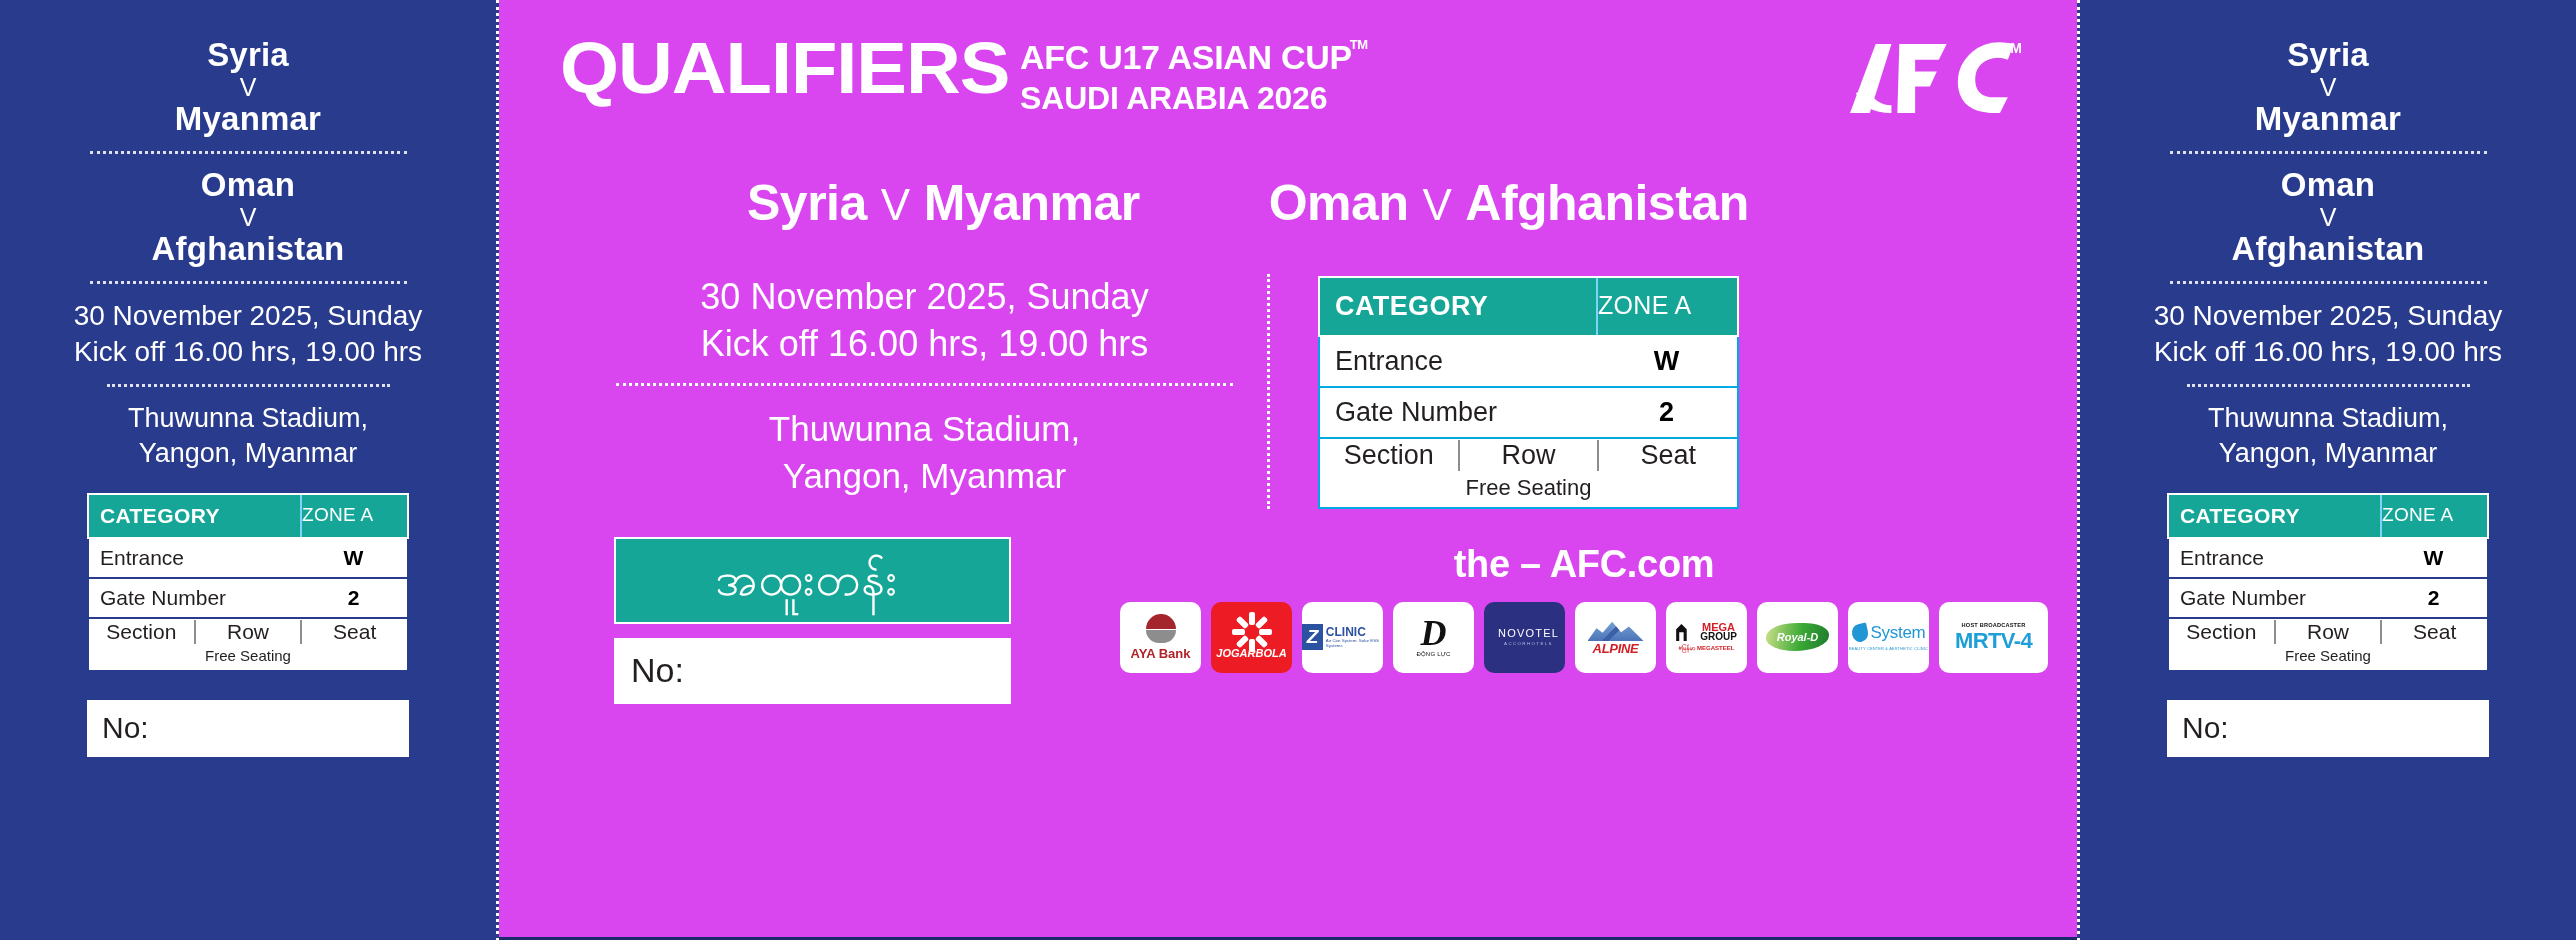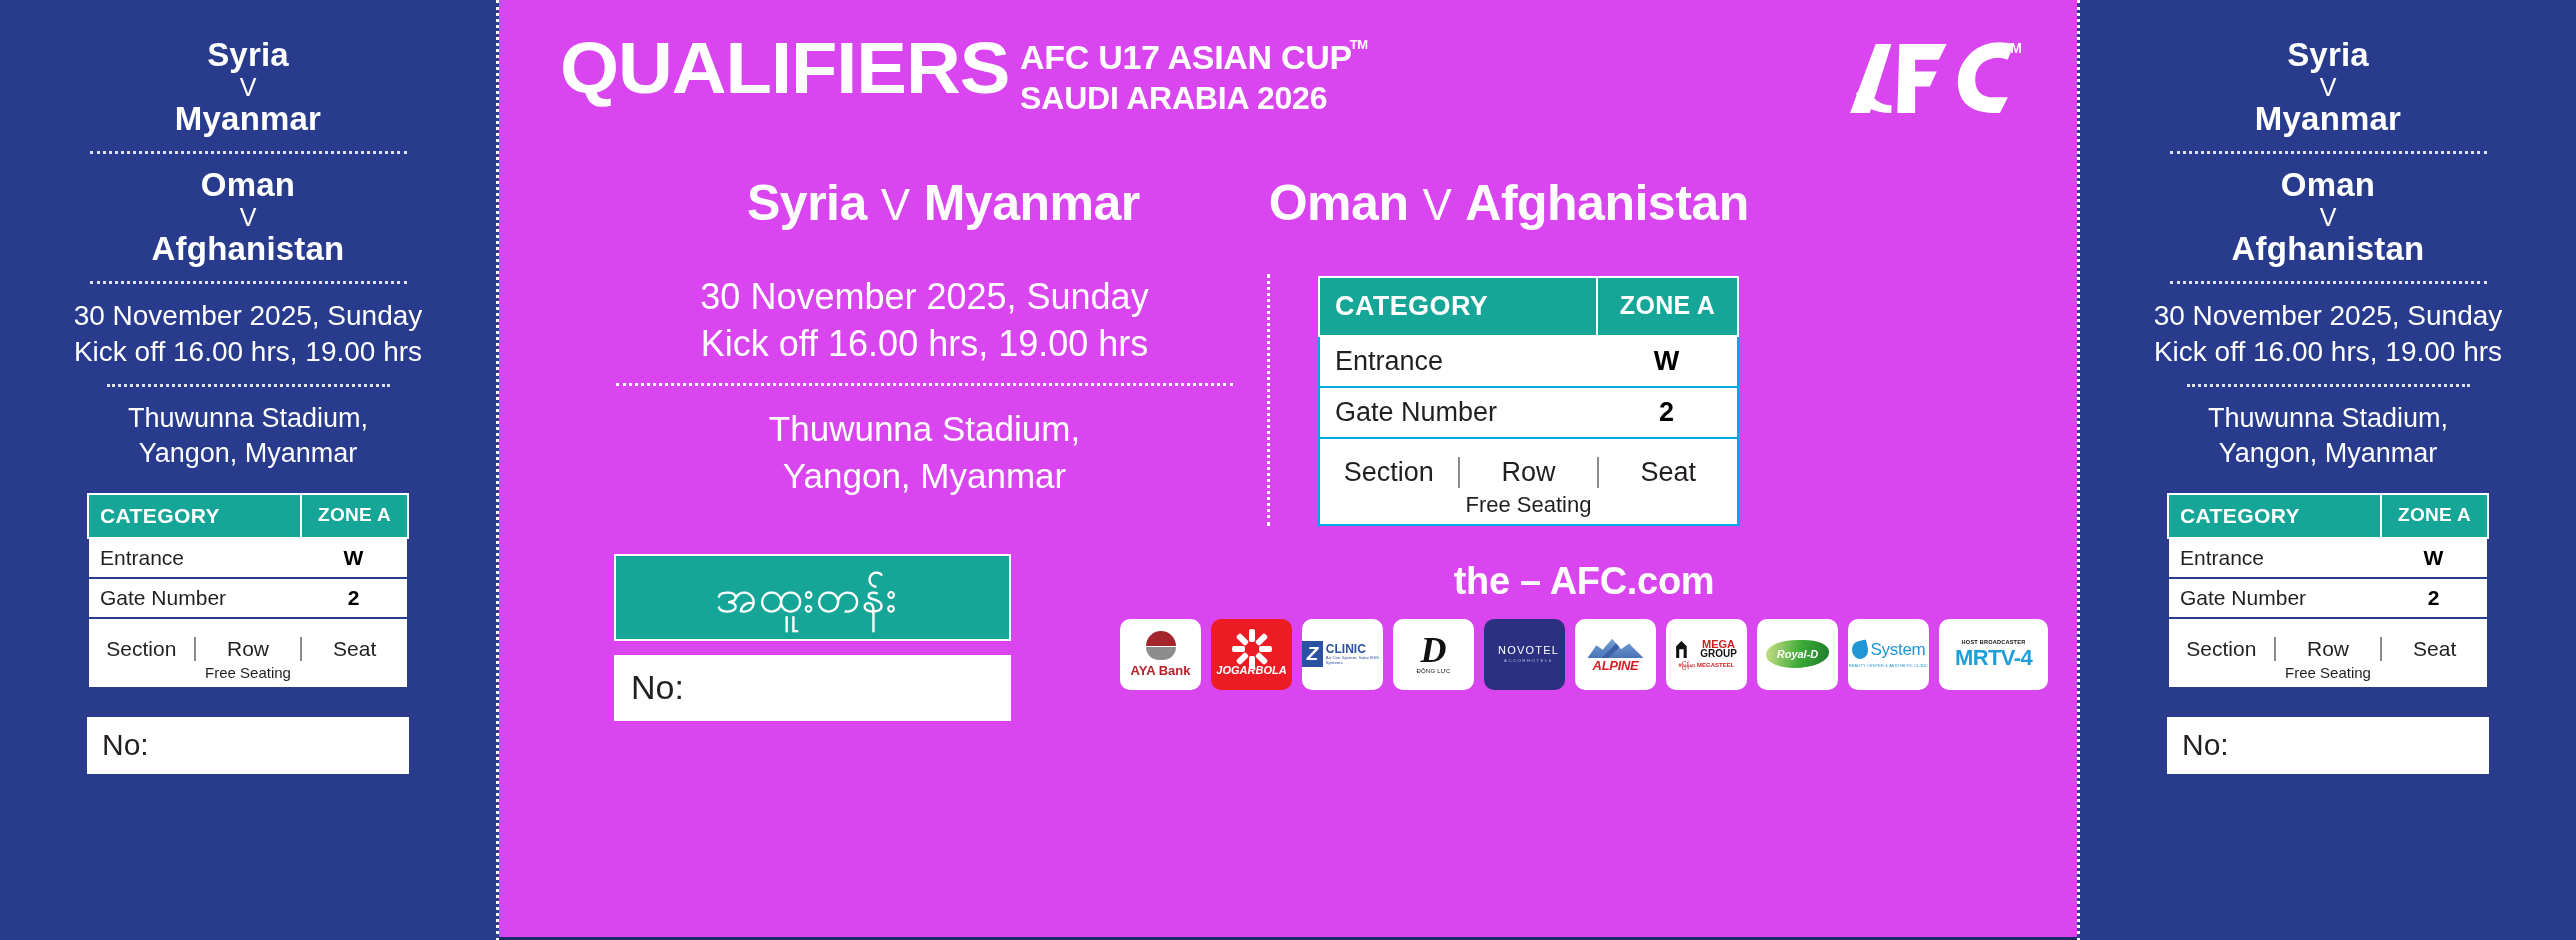--- a/index.html
+++ b/index.html
@@ -71,25 +71,24 @@
     border:2px solid #ffffff;
     box-sizing:border-box;
   }
   .ct-head .c1{
     flex:1 1 auto;color:#ffffff;font-weight:bold;
     font-size:21px;letter-spacing:0.4px;
     padding:9px 0 9px 11px;
     box-sizing:border-box;
   }
   .ct-head .c2{
-    flex:0 0 107px;color:#ffffff;font-weight:bold;
+    flex:0 0 107px;color:#ffffff;font-weight:normal;
     font-size:19px;letter-spacing:0.3px;
     padding:9px 0 9px 0;
-    text-align:center;
-    border-left:2px solid #ffffff;
+    border-left:2px solid #7dd3fc;
     box-sizing:border-box;
   }
   .center-variant .ct-head .c1{font-size:27px;padding:13px 0 13px 15px;}
   .center-variant .ct-head .c2{flex:0 0 141px;font-size:25px;padding:13px 0;}
 
   .ct-row{
     display:flex;
     background:#ffffff;
     border:2px solid #283b8c;
     border-top:none;
@@ -105,21 +104,21 @@
     text-align:center;padding:7px 0;box-sizing:border-box;
   }
   .center-variant .ct-row .k{font-size:27px;padding:9px 0 9px 15px;}
   .center-variant .ct-row .v{flex:0 0 141px;font-size:27px;padding:9px 0;}
 
   .ct-srs{
     background:#ffffff;
     border:2px solid #283b8c;
     border-top:none;
     box-sizing:border-box;
-    padding:18px 0 6px 0;
+    padding:1px 0 6px 0;
   }
   .center-variant .ct-srs{border-color:#00a9e0;}
   .ct-srs .srs-row{display:flex;}
   .ct-srs .srs-row > div{
     flex:1 1 0;text-align:center;color:#231f20;font-size:21px;
     box-sizing:border-box;
   }
   .ct-srs .srs-row > div + div{border-left:2px solid #8d8d8d;}
   .center-variant .ct-srs .srs-row > div{font-size:27px;}
   .ct-srs .free{

